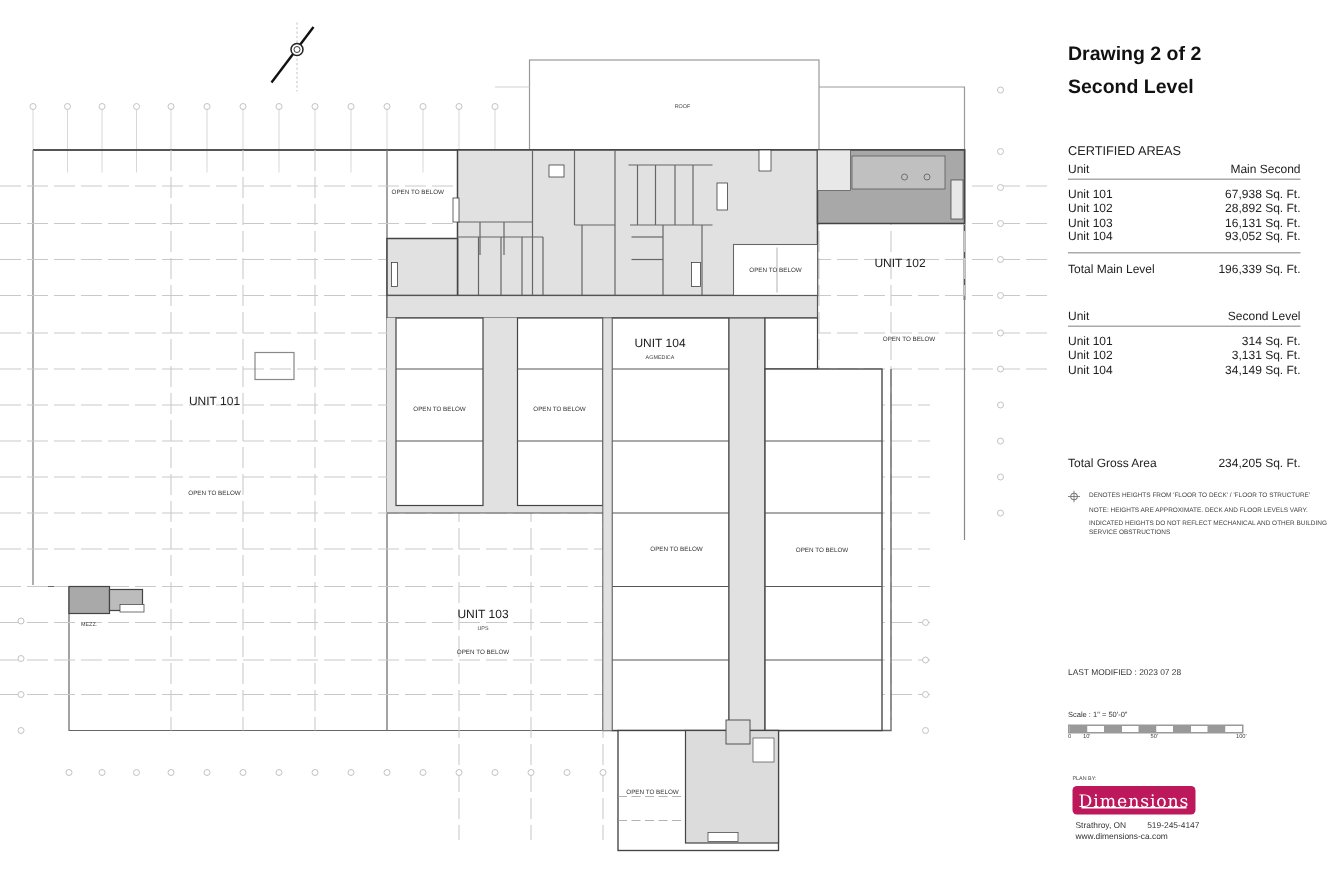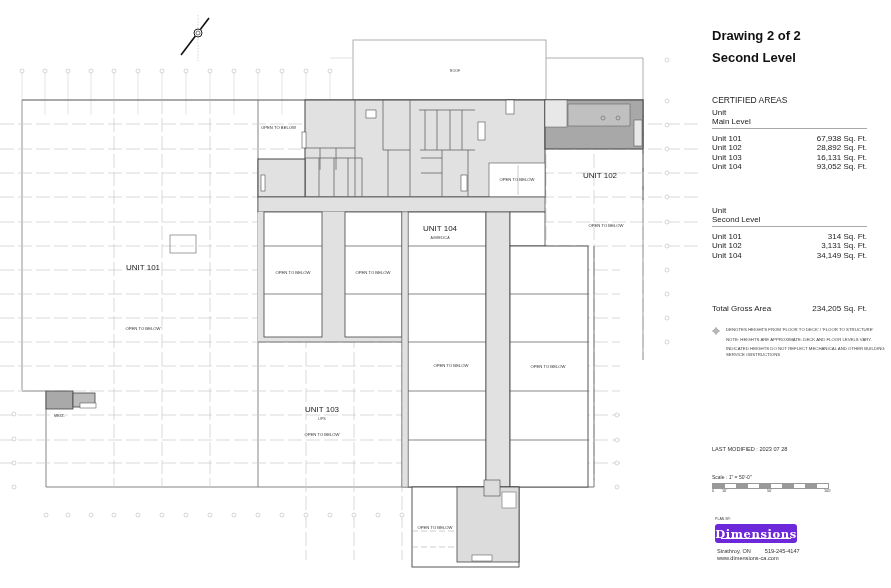--- a/index.html
+++ b/index.html
@@ -11,38 +11,38 @@
     .grid { stroke: #c9c9c9; stroke-width: 0.7; stroke-dasharray: 14 4; }
     .gridsolid { stroke: #d4d4d4; stroke-width: 0.6; }
     .wall { stroke: #555; stroke-width: 1.2; fill: none; }
     .wallthin { stroke: #666; stroke-width: 0.8; fill: none; }
     .bubble { fill: #fff; stroke: #bbb; stroke-width: 0.6; }
 
     #legend { position: absolute; left: 712px; top: 0; width: 175px; height: 588px; }
     .title-line { position: absolute; left: 0; font-weight: bold; font-size: 13px; color: #111; }
     .section-label { position: absolute; left: 0; font-size: 8.5px; color: #222; }
     .area-table { position: absolute; left: 0; width: 155px; font-size: 8px; color: #222; }
-    .area-head { display: flex; justify-content: space-between; border-bottom: 1.5px solid #aaa; padding-bottom: 2px; margin-bottom: 5px; flex-direction: column; }
+    .area-head { display: flex; justify-content: space-between; border-bottom: 1.5px solid #aaa; padding-bottom: 2px; margin-bottom: 5px; }
     .area-row { display: flex; justify-content: space-between; line-height: 9.3px; }
     .area-total { display: flex; justify-content: space-between; border-top: 1px solid #aaa; padding-top: 6px; margin-top: 6px; }
     .gross { position: absolute; left: 0; width: 155px; display: flex; justify-content: space-between; font-size: 8px; color: #222; margin-top: 21px; }
     .notes { position: absolute; left: 0; width: 175px; font-size: 4.3px; color: #444; line-height: 5.6px; text-transform: uppercase; }
     .note-p { margin: 0 0 4px 14px; }
     .note-icon { position: absolute; left: 0; top: 0; width: 8px; height: 8px; }
     .address { position: absolute; left: 0; font-weight: bold; font-size: 13.5px; line-height: 15px; color: #111; }
     .modified { position: absolute; left: 0; font-size: 5.6px; color: #333; }
     .scale-text { position: absolute; left: 0; font-size: 5px; color: #333; }
     .scale-bar { position: absolute; left: 0; width: 115px; height: 4px; display: flex; border: 0.5px solid #999; }
     .scale-bar span { flex: 1; height: 100%; }
     .scale-bar span:nth-child(odd) { background: #999; }
     .scale-bar span:nth-child(even) { background: #fff; }
     .scale-ticks { position: absolute; left: 0; width: 120px; font-size: 3.8px; color: #444; }
     .scale-ticks span { position: absolute; top: 0; }
     .planby { position: absolute; left: 3px; font-size: 3.6px; color: #444; }
-    .logo { position: absolute; left: 3px; width: 82px; height: 19px; background: #6d28d9; border-radius: 3px; color: #fff; font-family: "DejaVu Serif", serif; font-weight: bold; font-size: 11.5px; letter-spacing: 0.6px; display: flex; align-items: center; justify-content: center; }
+    .logo { position: absolute; left: 3px; width: 82px; height: 19px; background: #be185d; border-radius: 3px; color: #fff; font-family: "DejaVu Serif", serif; font-weight: normal; font-size: 11.5px; letter-spacing: 0.6px; display: flex; align-items: center; justify-content: center; }
     .logo::after { content: ""; position: absolute; left: 6px; right: 6px; bottom: 4px; height: 0.8px; background: #fff; }
     .contact { position: absolute; left: 5px; font-size: 5.6px; color: #333; line-height: 7px; }
     .contact .row { display: flex; gap: 14px; }
   </style>
 </head>
 <body>
 
 <svg id="plan" viewBox="0 0 700 588" xmlns="http://www.w3.org/2000/svg">
 
   <g>
@@ -300,38 +300,42 @@
 
 <div id="legend">
   <div class="title-line" style="top:28px;">Drawing 2 of 2</div>
   <div class="title-line" style="top:50px;">Second Level</div>
 
   <div class="section-label" style="top:95px;">CERTIFIED AREAS</div>
 
   <div class="area-table" style="top:108px;">
     <div class="area-head">
       <span>Unit</span>
-      <span>Main Level</span>
+      <span>Main Second</span>
     </div>
     <div class="area-row">
         <span>Unit 101</span>
         <span>67,938 Sq. Ft.</span>
       </div>
     <div class="area-row">
         <span>Unit 102</span>
         <span>28,892 Sq. Ft.</span>
       </div>
     <div class="area-row">
         <span>Unit 103</span>
         <span>16,131 Sq. Ft.</span>
       </div>
     <div class="area-row">
         <span>Unit 104</span>
         <span>93,052 Sq. Ft.</span>
       </div>
+    <div class="area-total">
+      <span>Total Main Level</span>
+      <span>196,339 Sq. Ft.</span>
+    </div>
   </div>
 
   <div class="area-table" style="top:206px;">
     <div class="area-head">
       <span>Unit</span>
       <span>Second Level</span>
     </div>
     <div class="area-row">
         <span>Unit 101</span>
         <span>314 Sq. Ft.</span>

